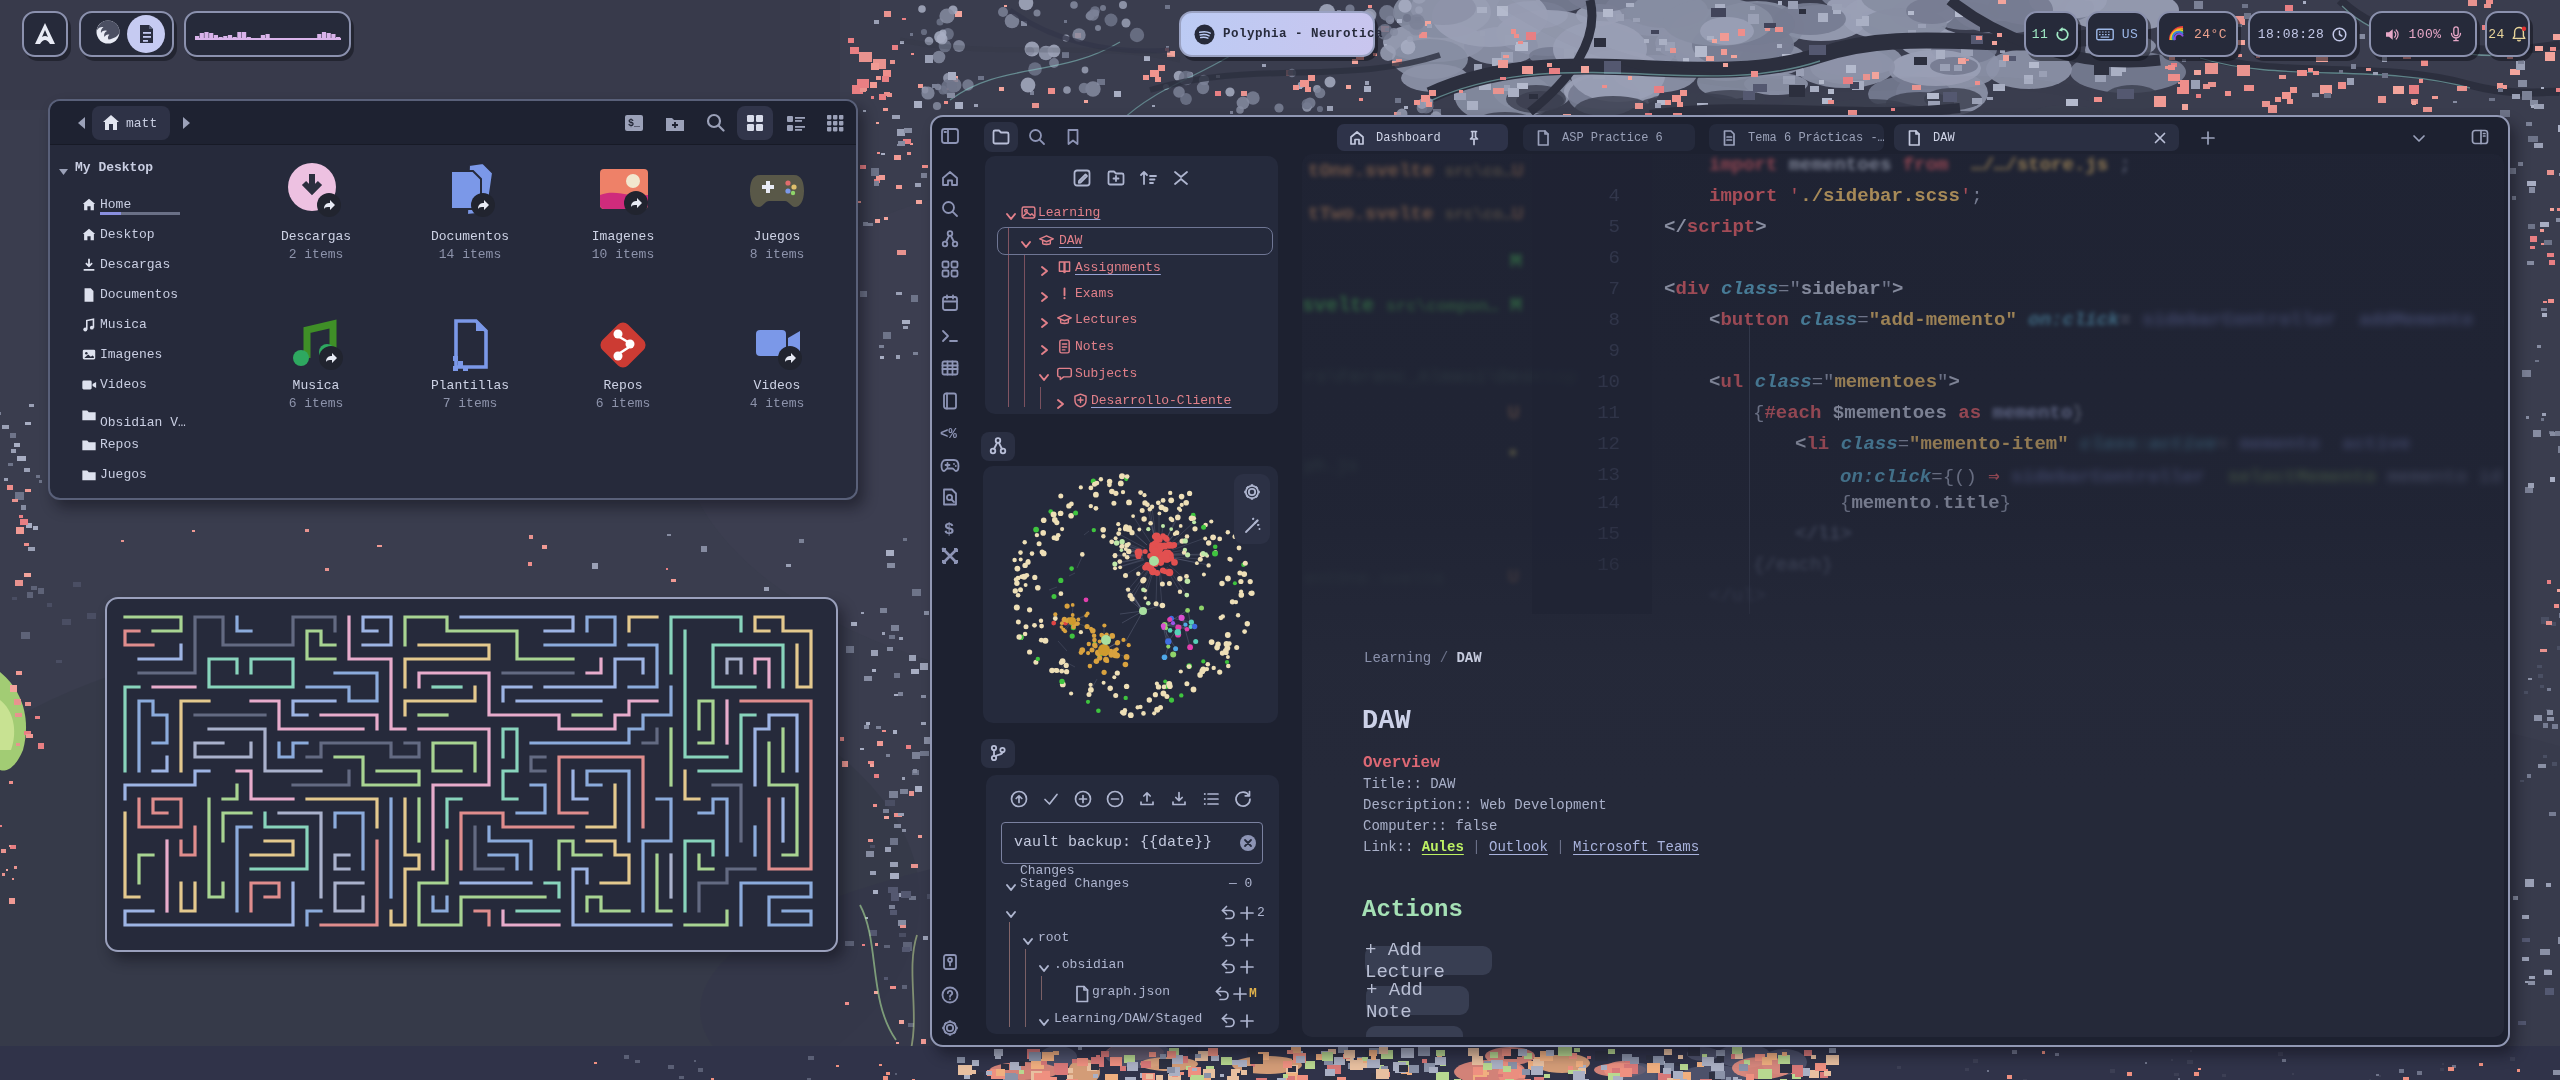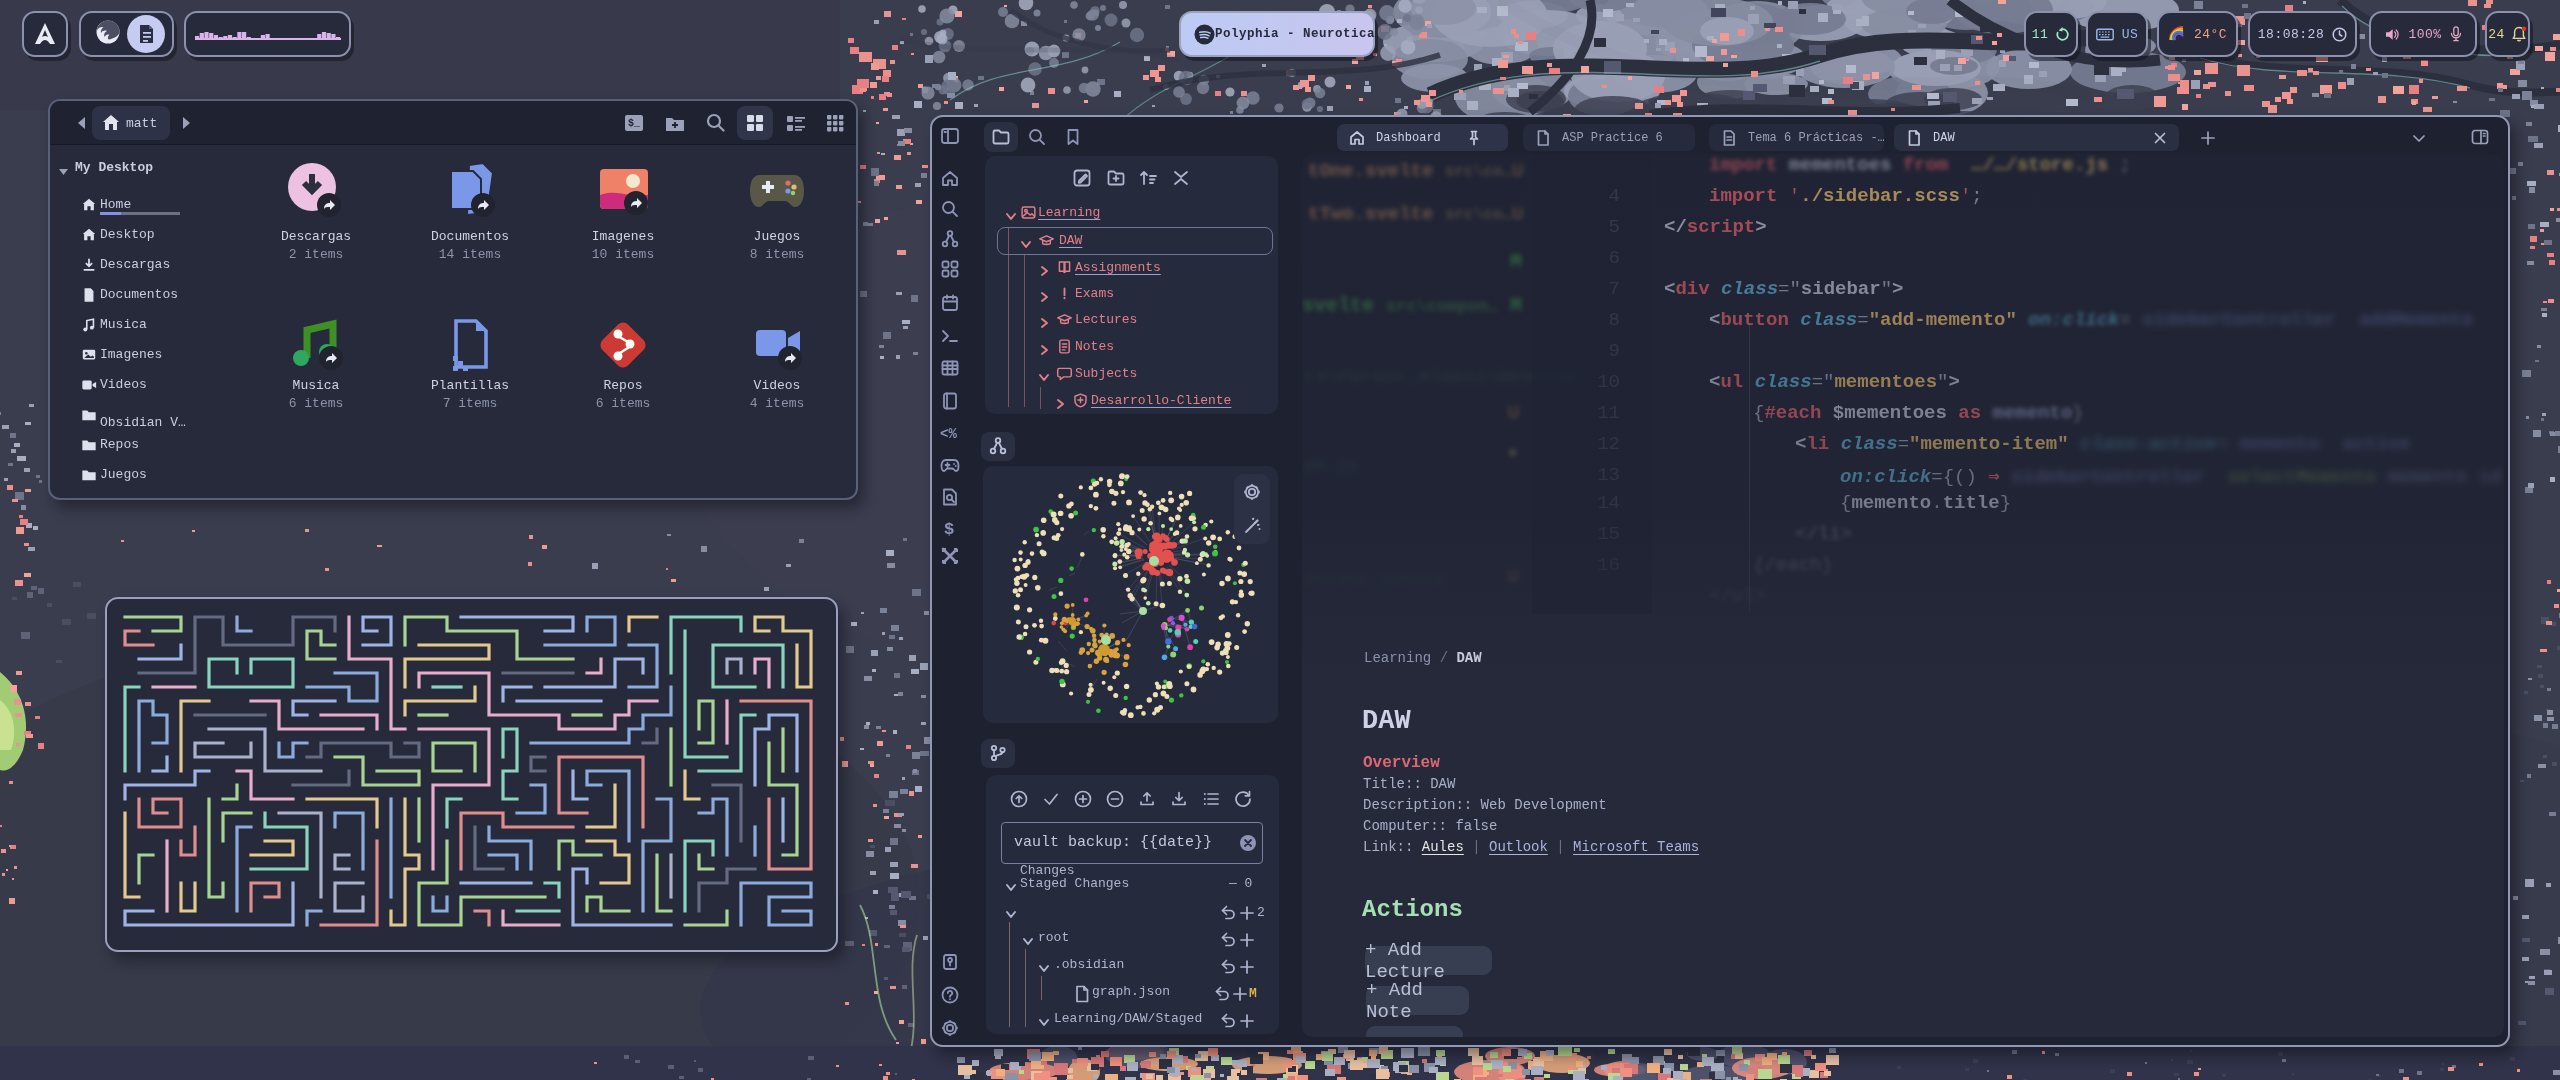--- a/index.html
+++ b/index.html
@@ -1483,21 +1483,21 @@
         <rect x="0" y="12" width="146" height="2" fill="#d9b3ea"></rect>
       </svg>
     </div>
     <div class="tbox" style="left:1179px;width:196px;background:linear-gradient(100deg,#bccbf4,#c9c5ee);border-color:#9aa2c2;">
       <div style="margin-left:13px;display:flex;">
         <svg width="21" height="21" viewBox="0 0 21 21" xmlns="http://www.w3.org/2000/svg">
           <circle cx="10.5" cy="10.5" r="10" fill="#262a3a"></circle>
           <path d="M5.7 8.3 C9.6 7.3 13.6 7.7 16.2 9.1 M6.1 10.9 C9.5 10.1 12.7 10.5 15.1 11.8 M6.7 13.5 C9.3 12.9 11.9 13.1 13.9 14.2" stroke="#b9c9f2" stroke-width="1.5" fill="none" stroke-linecap="round"></path>
         </svg>
       </div>
-      <div class="pill-txt" style="color:#272b3c;font-weight:bold;font-size:12.5px;">Polyphia - Neurotica</div>
+      <div class="pill-txt" style="color:#272b3c;font-weight:bold;margin-left:8px;font-size:12.5px;">Polyphia - Neurotica</div>
     </div>
     <div class="tbox" style="left:2024px;width:54px;justify-content:center;">
       <span class="pill-txt" style="color:#9fe8c4;margin-right:7px;">11</span>
       <svg width="15" height="15" viewBox="0 0 15 15" xmlns="http://www.w3.org/2000/svg">
         <path d="M7.5 2.2 A5.3 5.3 0 1 1 2.6 5.6" stroke="#9fe8c4" stroke-width="1.7" fill="none" stroke-linecap="round"></path>
         <path d="M7.5 0 L7.5 4.5 L3.6 3.4 Z" fill="#9fe8c4"></path>
       </svg>
     </div>
     <div class="tbox" style="left:2086px;width:62px;justify-content:center;">
       <svg width="18" height="15" viewBox="0 0 18 15" xmlns="http://www.w3.org/2000/svg">
@@ -2853,19 +2853,19 @@
         <div class="cl blur1" style="left:451px;top:400px;"><span style="color:#78829e;">{/each}</span></div>
         <div class="cl blur1" style="left:407px;top:431px;"><span style="color:#5a6380;">&lt;/ul&gt;</span></div>
         <div style="position:absolute;left:0;top:0;width:100%;height:100%;background:linear-gradient(180deg, rgba(32,36,52,0.28) 0%, rgba(34,38,54,0.45) 40%, rgba(37,41,57,0.92) 58%, #252939 72%);"></div>
         <div style="position:absolute;left:230px;top:0px;width:120px;height:460px;background:rgba(31,35,51,0.55);"></div>
         <div class="note" style="left:62px;top:496px;color:#8a91ac;font-size:14px;">Learning <span style="color:#6a7088;">/</span> <span style="color:#c6cbde;font-weight:bold;">DAW</span></div>
         <div class="note" style="left:60px;top:552px;color:#ccd1e8;font-size:27px;font-weight:bold;">DAW</div>
         <div class="note" style="left:61px;top:600px;color:#dd6874;font-weight:bold;font-size:16px;">Overview</div>
         <div class="note" style="left:61px;top:622px;">Title:: DAW</div>
         <div class="note" style="left:61px;top:643px;">Description:: Web Development</div>
         <div class="note" style="left:61px;top:664px;">Computer:: false</div>
-        <div class="note" style="left:61px;top:685px;">Link:: <span class="u" style="color:#e5e5e5;">Aules</span> <span style="color:#6a7088;">|</span> <span class="u" style="color:#a9b3dd;">Outlook</span> <span style="color:#6a7088;">|</span> <span class="u" style="color:#a9b3dd;">Microsoft Teams</span></div>
+        <div class="note" style="left:61px;top:685px;">Link:: <span class="u" style="color:#bef264;font-weight:bold;">Aules</span> <span style="color:#6a7088;">|</span> <span class="u" style="color:#a9b3dd;">Outlook</span> <span style="color:#6a7088;">|</span> <span class="u" style="color:#a9b3dd;">Microsoft Teams</span></div>
         <div class="note" style="left:60px;top:742px;color:#a5e0b5;font-size:24px;font-weight:bold;">Actions</div>
         <div class="btn" style="left:63px;top:792px;width:127px;height:29px;">+ Add Lecture</div>
         <div class="btn" style="left:64px;top:832px;width:103px;height:29px;">+ Add Note</div>
         <div class="btn" style="left:64px;top:872px;width:97px;height:11px;border-radius:9px 9px 0 0;"></div>
       </div>
     </div>
   </div>
 </body></html>

